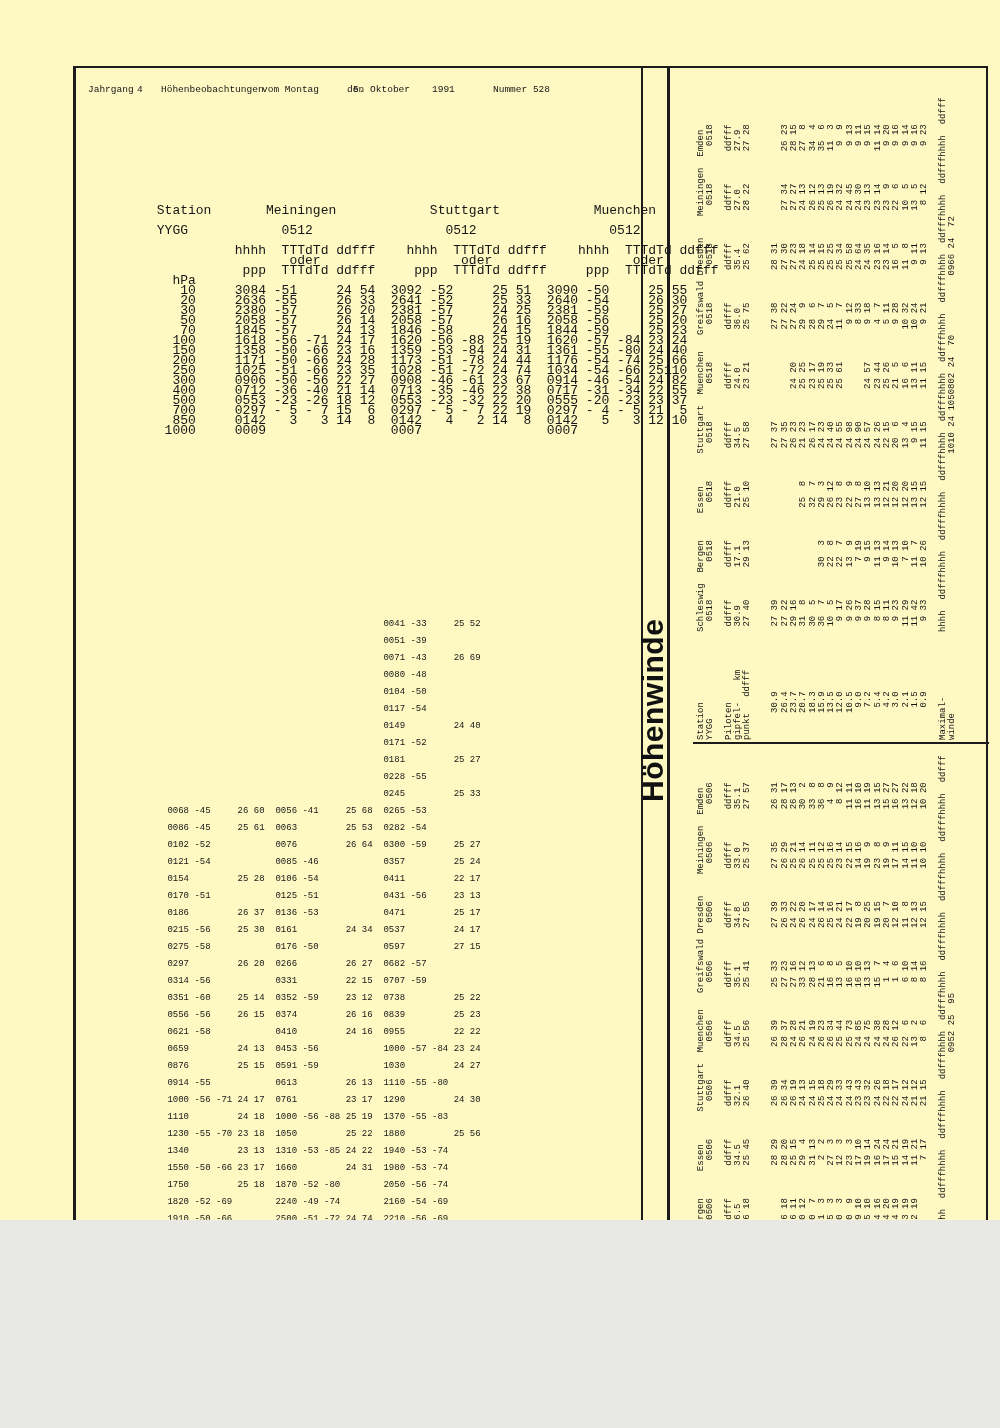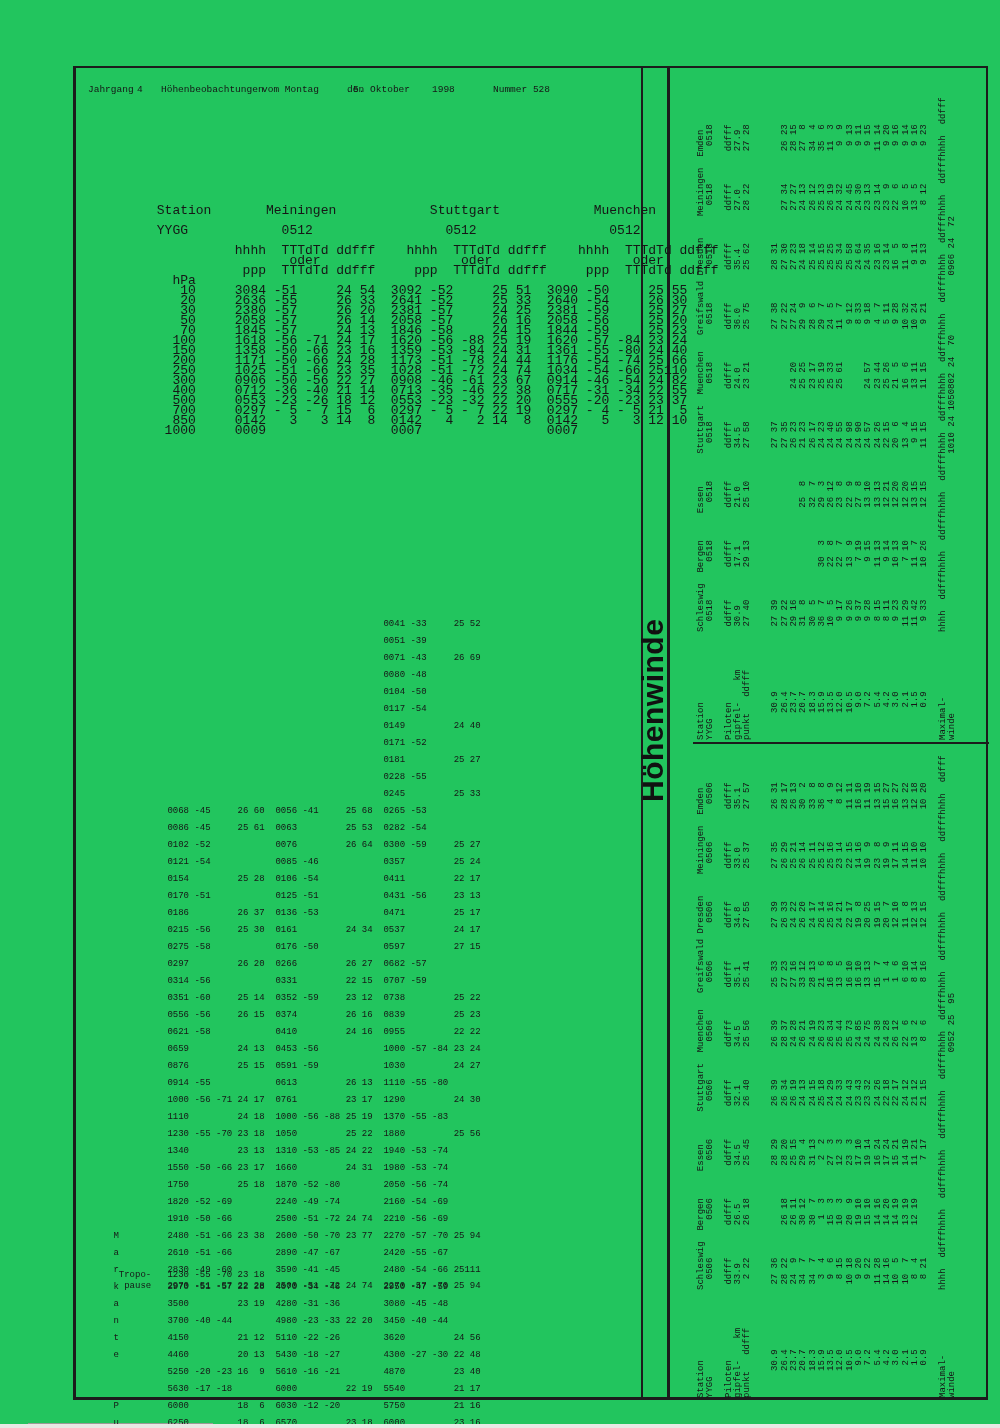--- a/index.html
+++ b/index.html
@@ -1,16 +1,16 @@
 <!DOCTYPE html>
 <html><head>
 <meta charset="utf-8">
 <style>
   html,body{margin:0;padding:0;background:#e8e8e4;}
-  #page{position:relative;width:1000px;height:1424px;background:#22c55e;overflow:hidden;
+  #page{position:relative;width:1000px;height:1220px;background:#fef9c3;overflow:hidden;
         font-family:"Liberation Mono","DejaVu Sans Mono",monospace;color:#161616;}
   .line{position:absolute;background:#1c1c1c;}
   .faint{position:absolute;background:#9a9a96;}
   pre{margin:0;position:absolute;white-space:pre;font-family:"Liberation Mono","DejaVu Sans Mono",monospace;color:#161616;}
   #hdr span{position:absolute;top:84px;font-size:9.5px;}
   #sounding{left:108px;top:206px;font-size:13px;line-height:10px;margin-left:41px;}
   #markante{left:108px;top:616px;font-size:9px;line-height:17px;}
   #tropo{left:108px;top:1270px;font-size:9px;line-height:11px;}
   #maxwind{left:108px;top:1302px;font-size:9px;line-height:10px;}
   #rotwrap{position:absolute;left:643px;top:66px;width:345px;height:1334px;}
@@ -35,21 +35,21 @@
   <div class="line" style="left:667px;top:66px;width:2.5px;height:1331px;"></div>
   <div class="faint" style="left:28px;top:1423px;width:185px;height:2px;"></div>
 
   <div id="hdr">
     <span style="left:88px">Jahrgang</span>
     <span style="left:137px">4</span>
     <span style="left:161px">Höhenbeobachtungen</span>
     <span style="left:262px">vom Montag</span>
     <span style="left:347px">den</span>
     <span style="left:353px">5. Oktober</span>
-    <span style="left:432px">1998</span>
+    <span style="left:432px">1991</span>
     <span style="left:493px">Nummer 528</span>
   </div>
 
   <pre id="sounding"> Station       Meiningen            Stuttgart            Muenchen
 
  YYGG            0512                 0512                 0512
 
            hhhh  TTTdTd ddfff    hhhh  TTTdTd ddfff    hhhh  TTTdTd ddfff
                   oder                  oder                  oder
             ppp  TTTdTd ddfff     ppp  TTTdTd ddfff     ppp  TTTdTd ddfff

